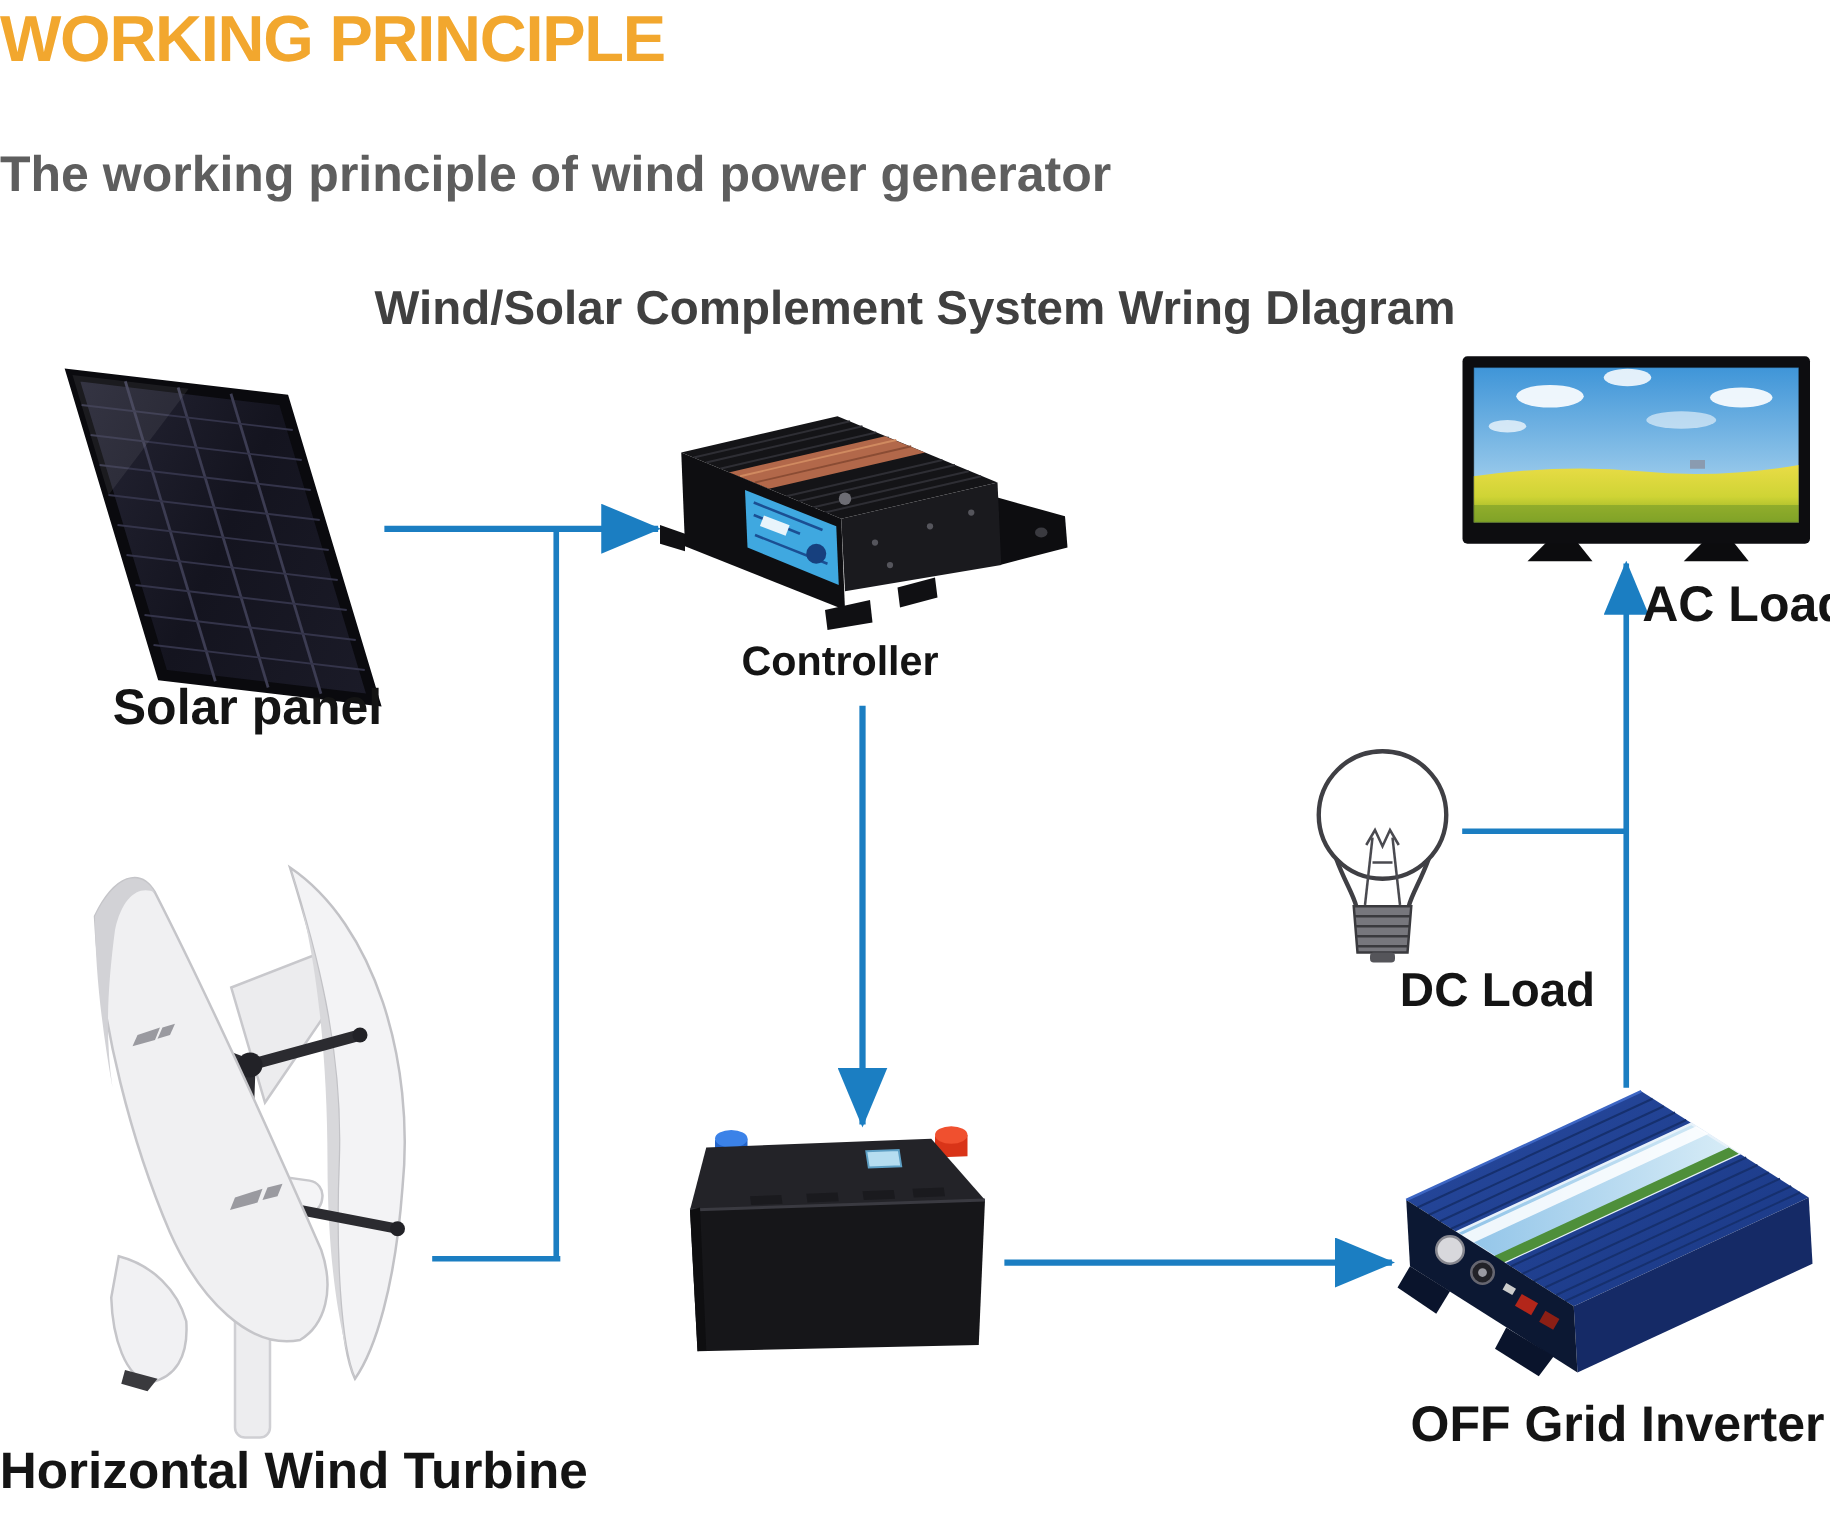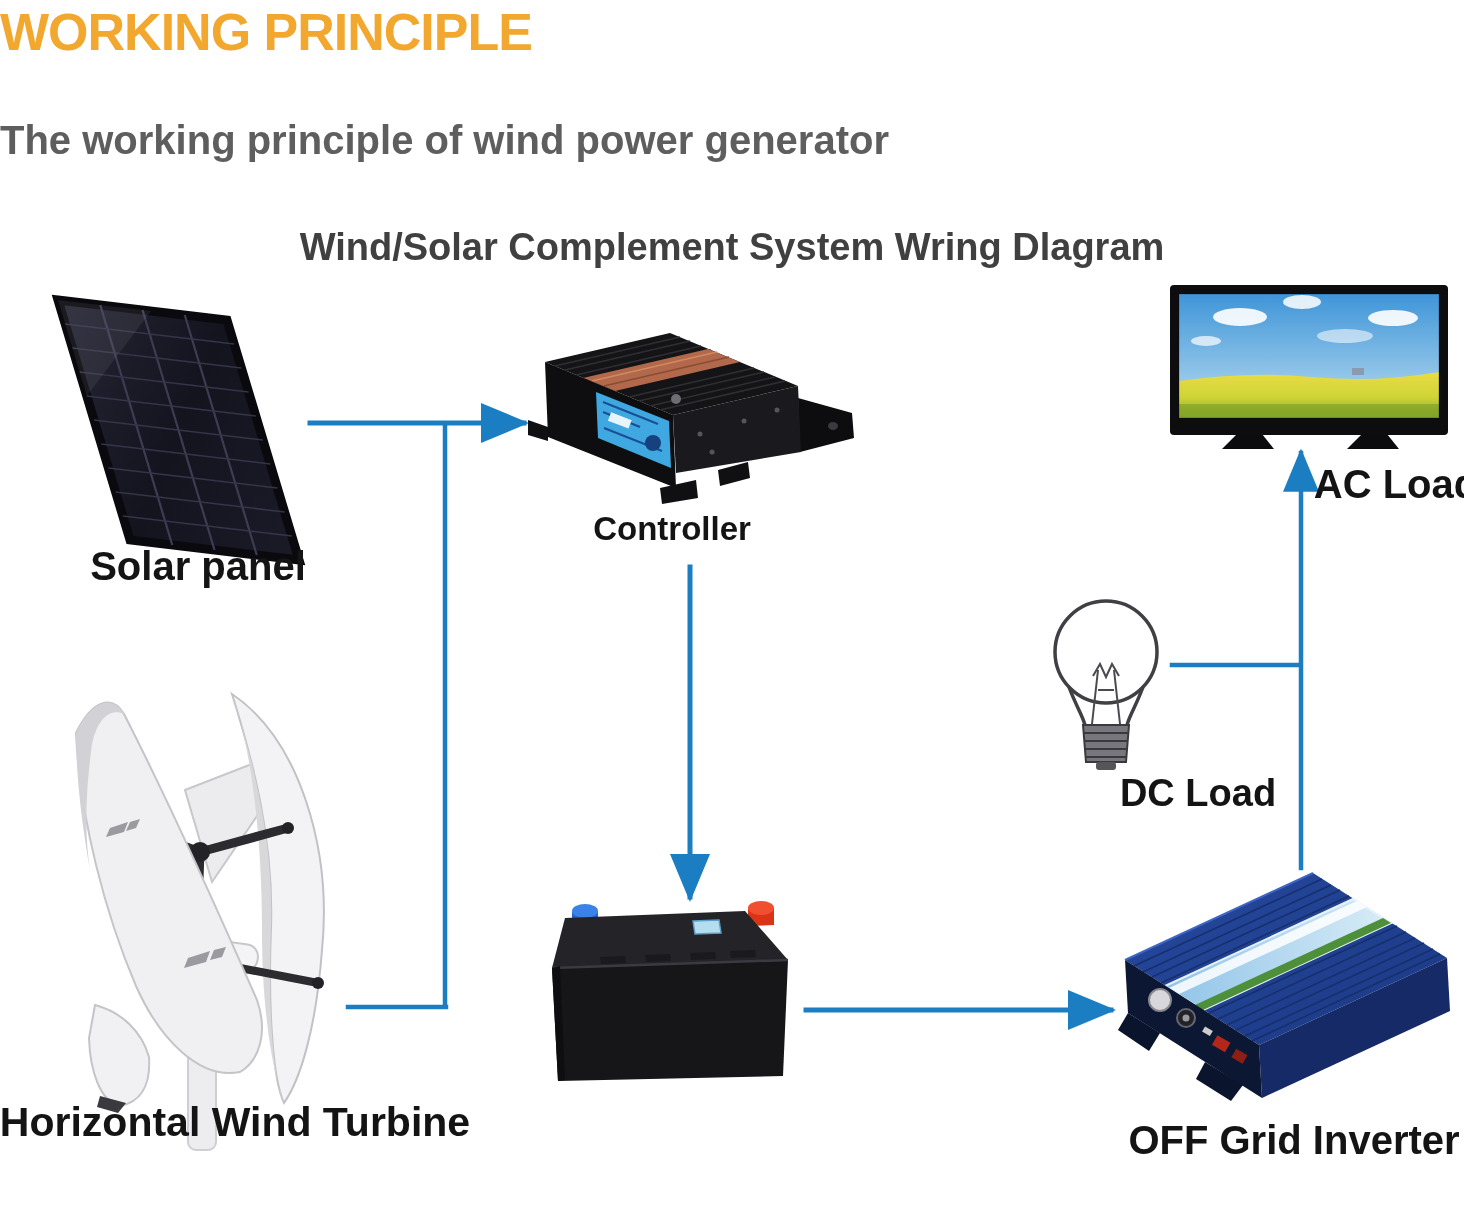--- a/index.html
+++ b/index.html
@@ -26,21 +26,21 @@
     top:226px;left:0;width:100%;text-align:center;
     font-size:38px;color:#404040;
   }
   .comp-label{font-size:40px;transform:translateX(-50%);}
   .lbl-solar{left:198px;top:544px;}
   .lbl-controller{left:672px;top:510px;font-size:33px;}
   .lbl-ac{left:1396px;top:462px;}
   .lbl-dc{left:1162px;top:772px;font-size:38px;margin-left:36px;}
   .lbl-battery{left:672px;top:1090px;font-size:43px;}
   .lbl-inverter{left:1294px;top:1118px;}
-  .lbl-turbine{left:235px;top:1099px;font-size:41px;}
+  .lbl-turbine{left:235px;top:1153px;font-size:41px;}
   svg.layer{position:absolute;left:0;top:0;width:1464px;height:1210px;}
   .conn{stroke:var(--c-arrow);fill:none;}
 </style>
 </head>
 <body>
 
 <div class="canvas">
 
   <svg class="layer" viewBox="0 0 1464 1210">
     <defs>

